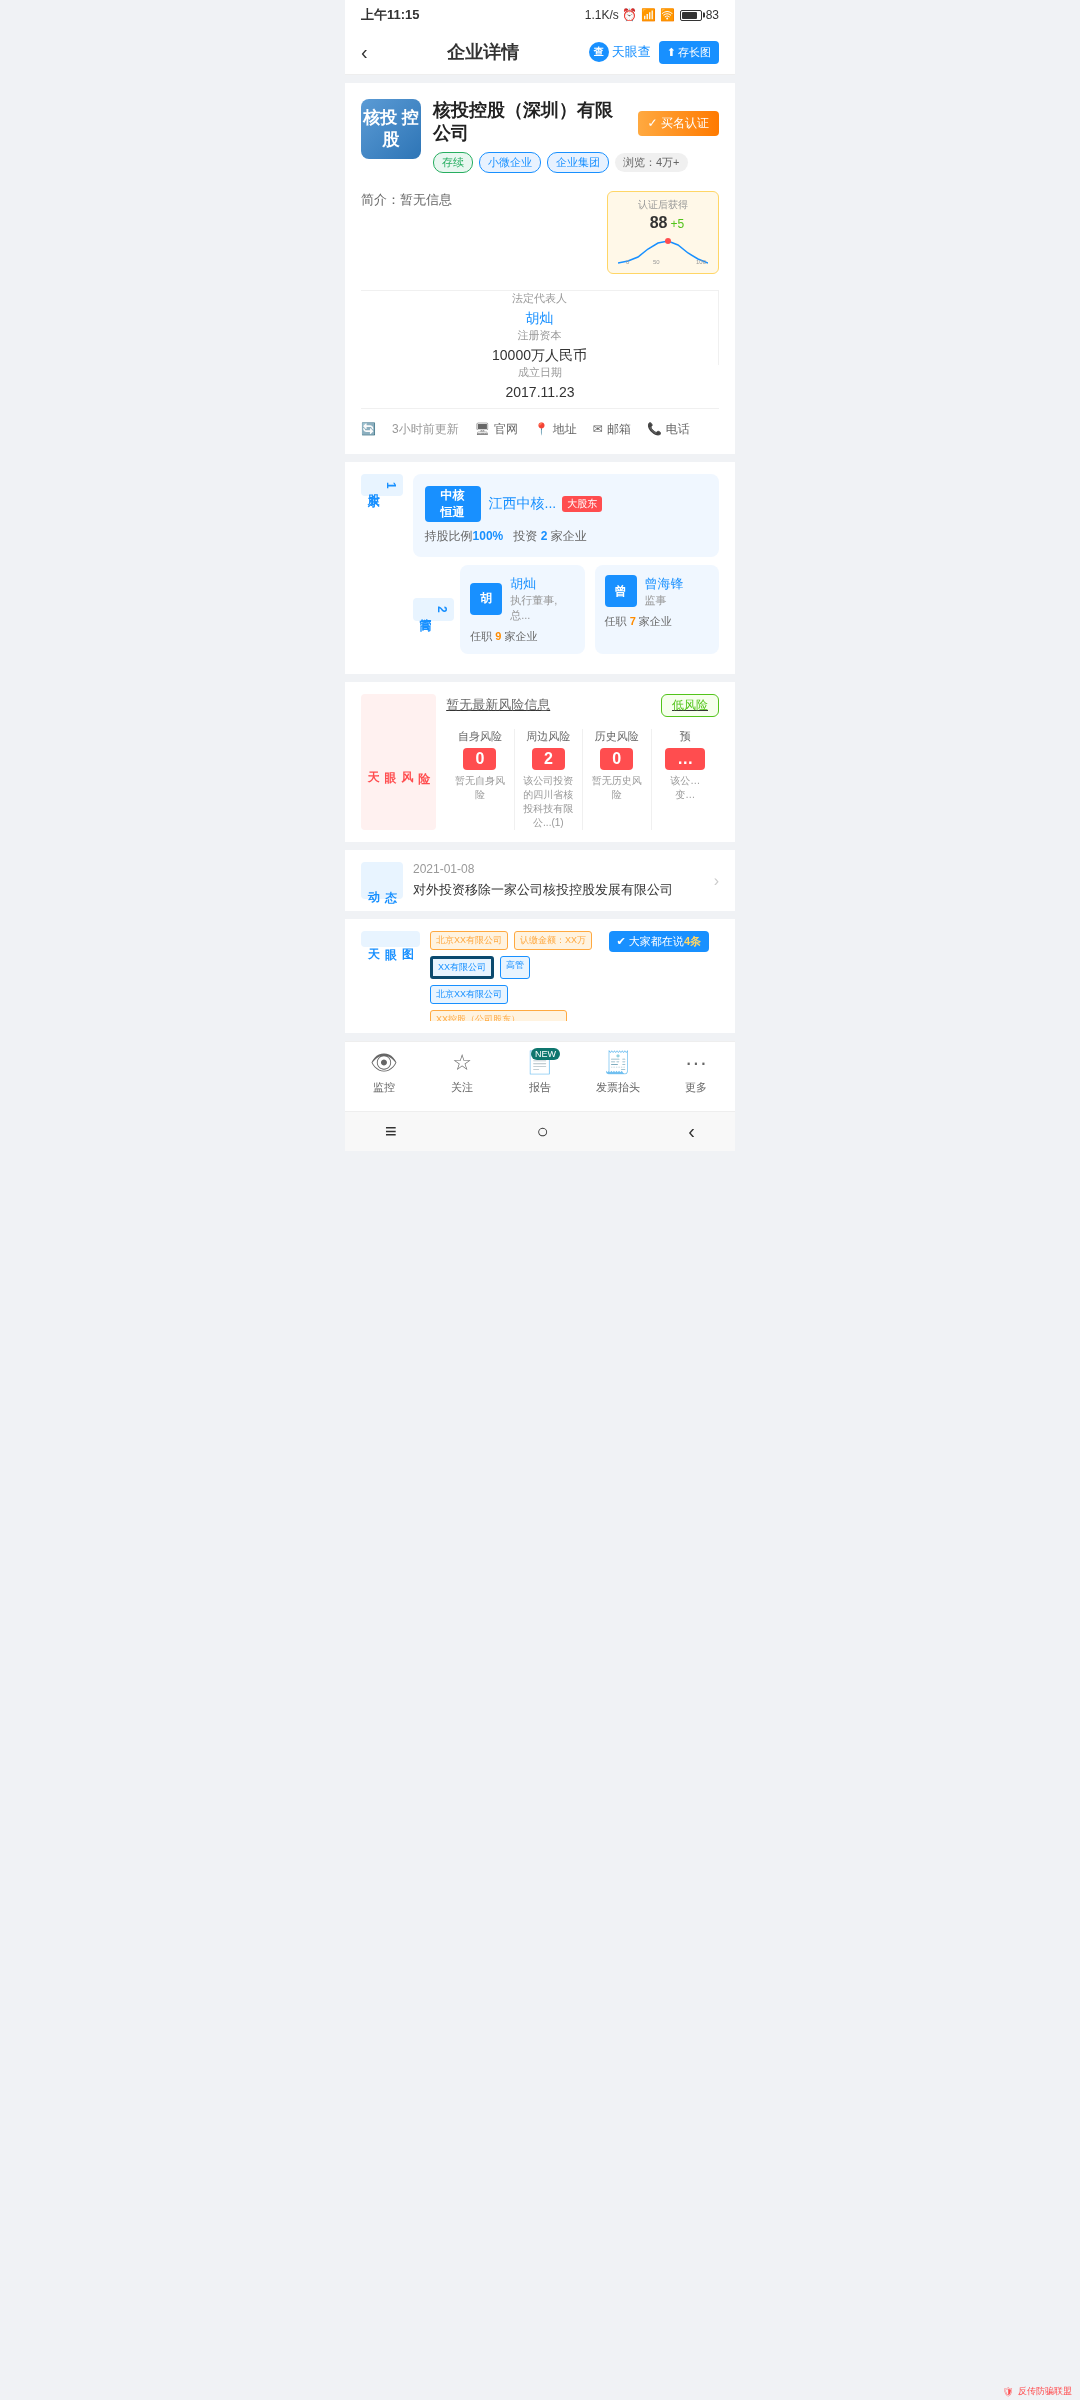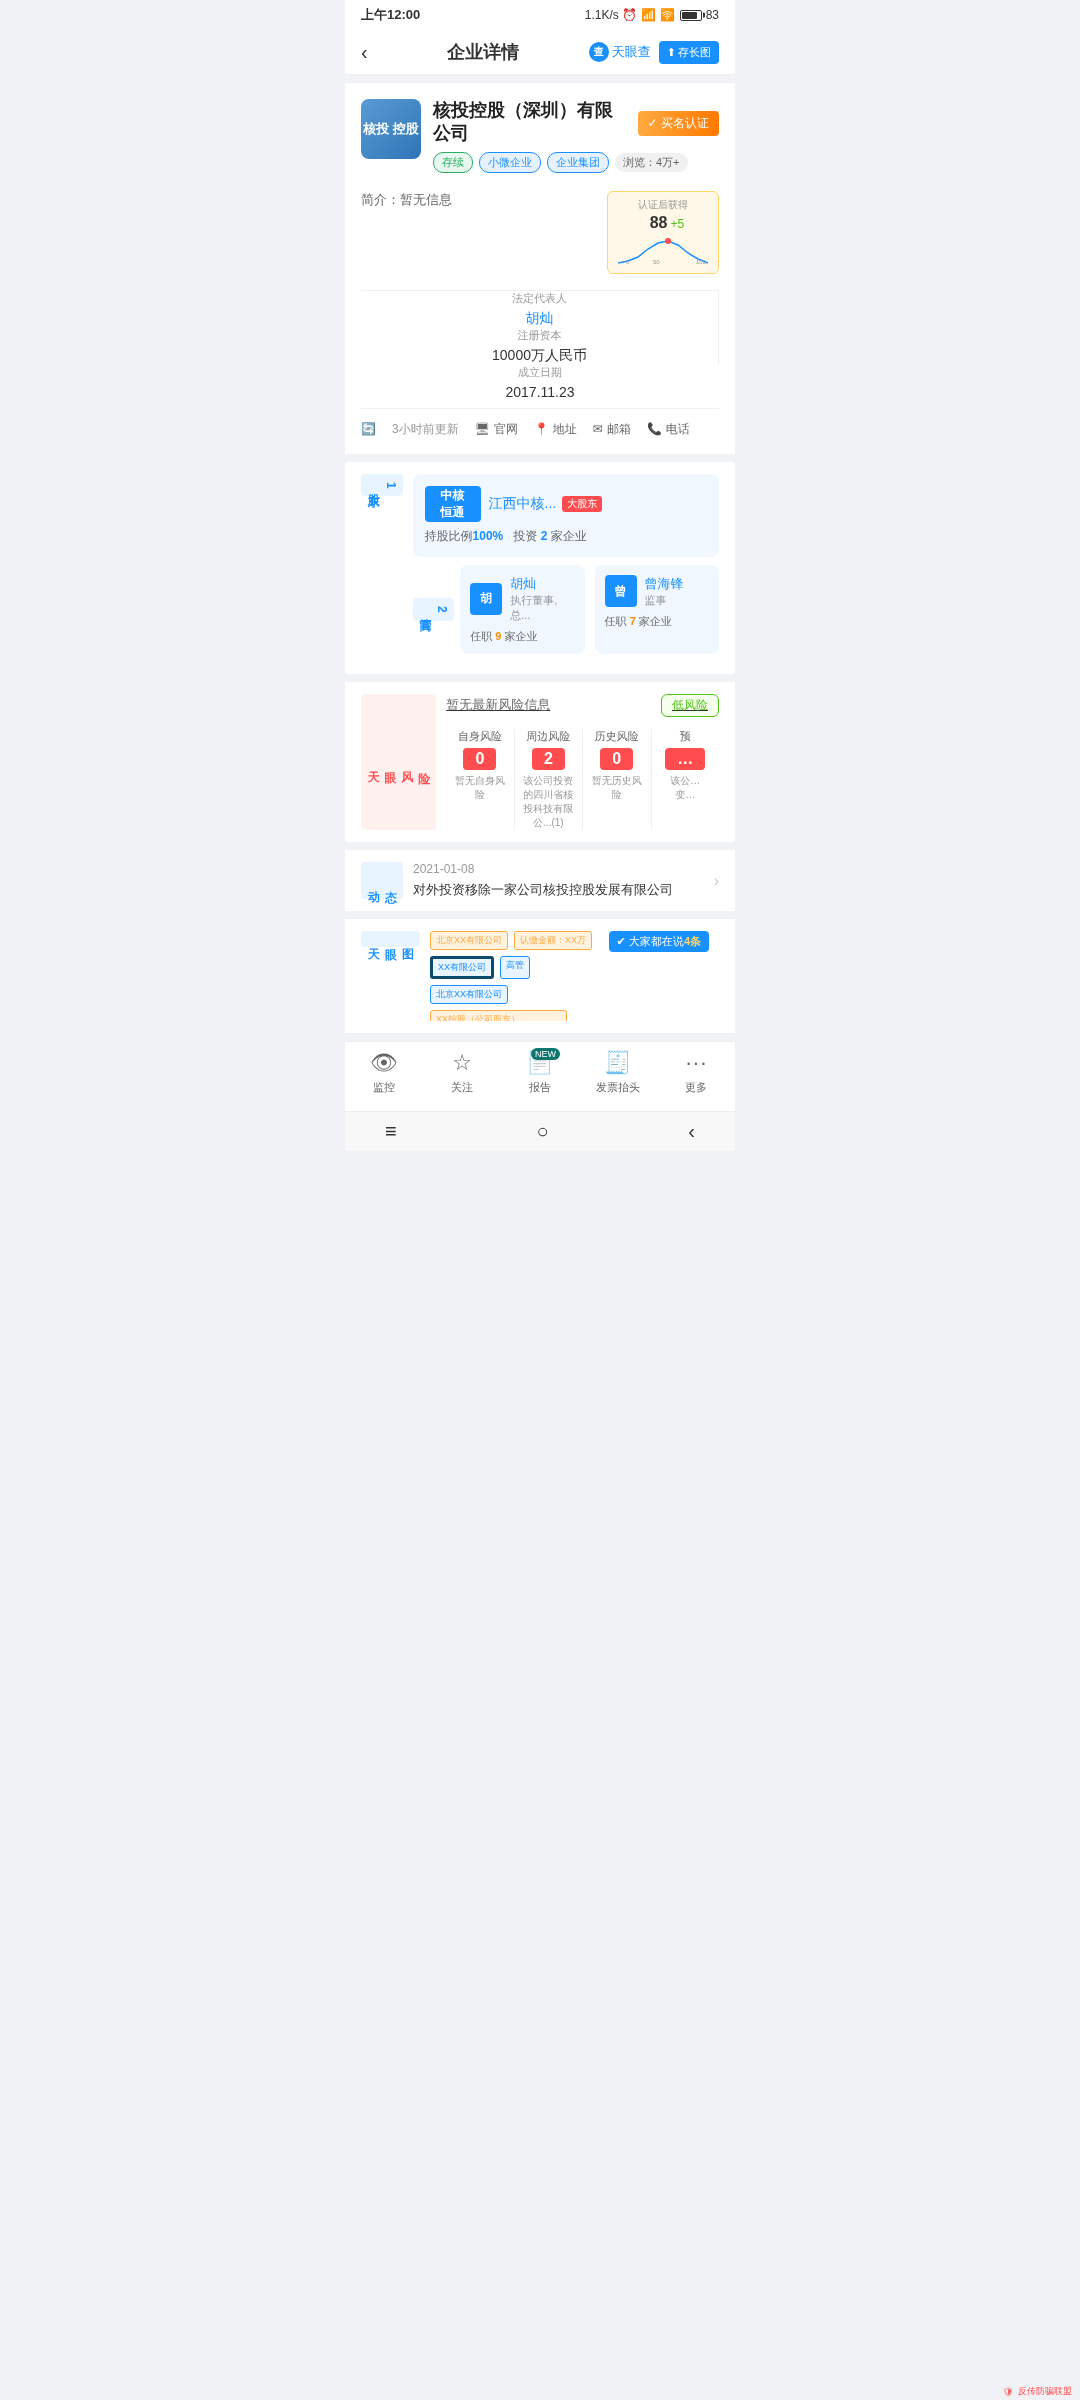--- a/index.html
+++ b/index.html
@@ -122,21 +122,21 @@
     }
     .company-logo {
       width: 60px;
       height: 60px;
       background: linear-gradient(135deg, #5b9bd5, #2e75b6);
       border-radius: 8px;
       display: flex;
       align-items: center;
       justify-content: center;
       color: #fff;
-      font-size: 13px;
+      font-size: 17px;
       font-weight: bold;
       text-align: center;
       line-height: 1.3;
       flex-shrink: 0;
     }
     .company-info { flex: 1; }
     .company-name {
       font-size: 18px;
       font-weight: bold;
       color: #222;
@@ -502,21 +502,21 @@
       padding: 3px 12px;
       font-size: 10px;
       color: #ff4d4f;
       gap: 4px;
     }
   </style>
 </head>
 <body>
 
 <div class="status-bar">
-  <span class="status-left">上午12:00</span>
+  <span class="status-left">上午11:15</span>
   <div class="status-right">
     <span>1.1K/s</span>
     <span>⏰</span>
     <span>📶</span>
     <span>🛜</span>
     <span class="battery">
       <span class="battery-fill"></span>
     </span>
     <span>83</span>
   </div>

